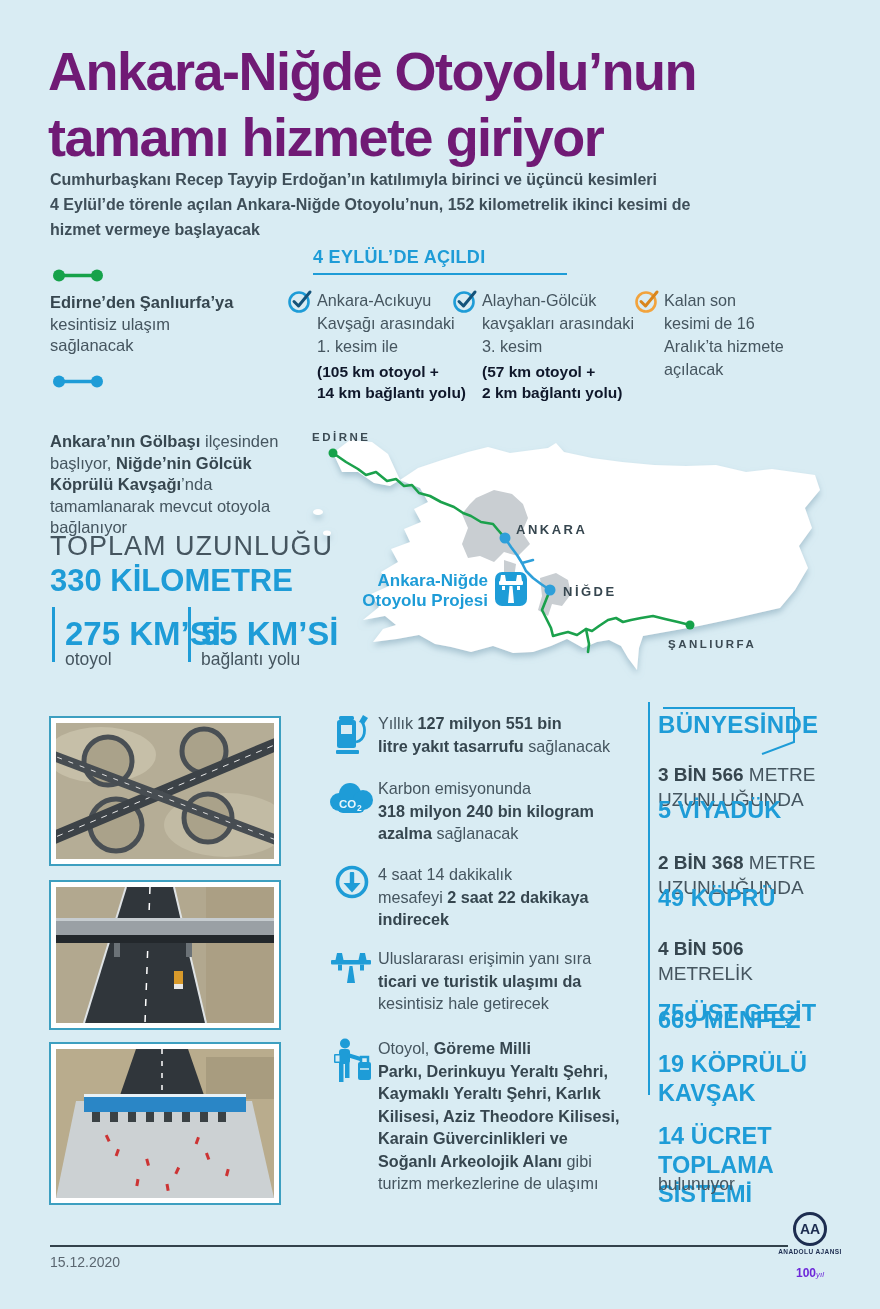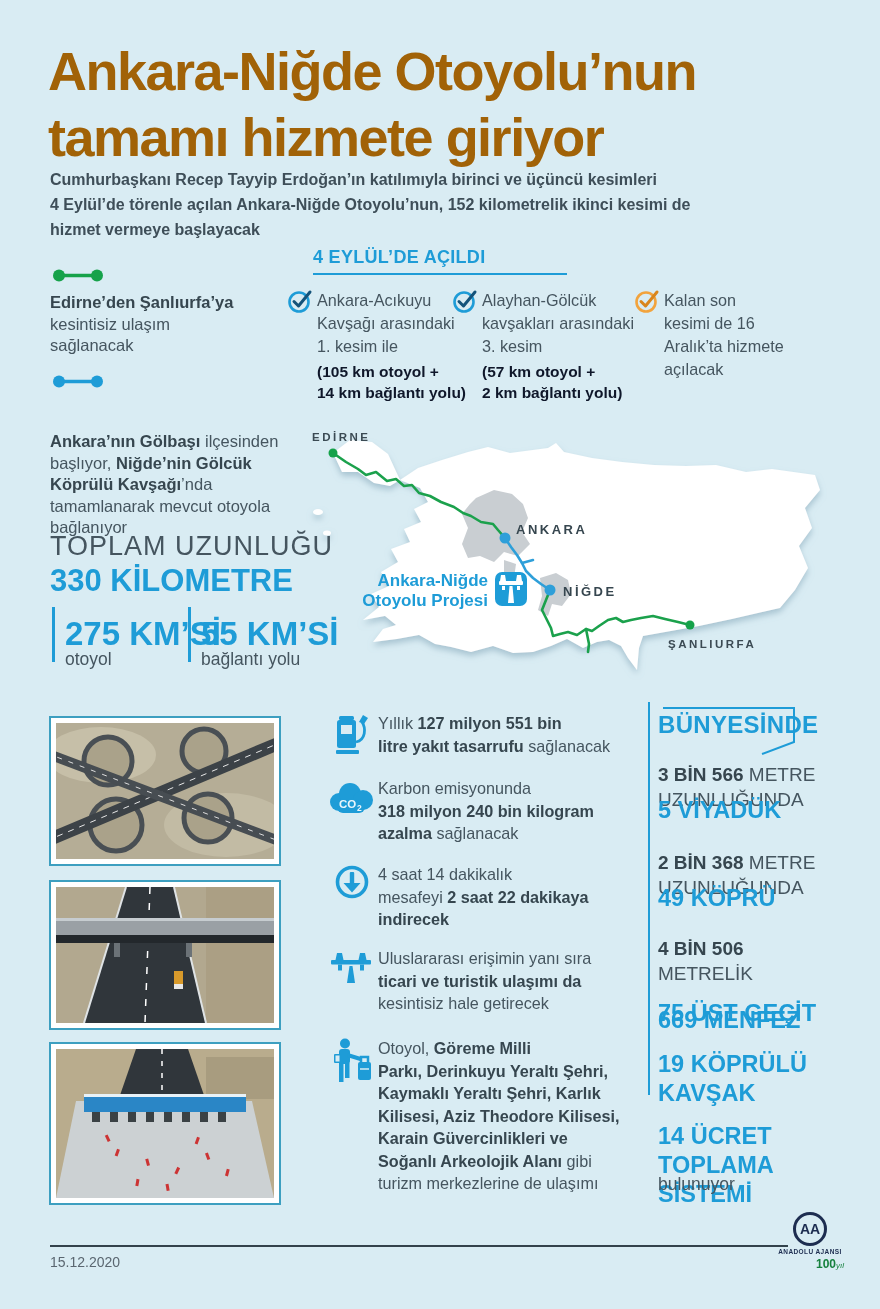--- a/index.html
+++ b/index.html
@@ -8,21 +8,21 @@
     background:#d9ecf3;
     font-family:"Liberation Sans",sans-serif;
     color:#45555f;
   }
   .abs{position:absolute;}
   .b{font-weight:700;color:#36464f;}
   .tl{display:block;}
 
   
   .title{left:48px;top:38px;font-size:54px;line-height:66px;font-weight:800;
-         letter-spacing:-1.5px;color:#a16207;}
+         letter-spacing:-1.5px;color:#701a75;}
   .subtitle{left:50px;top:167px;font-size:16px;line-height:25px;font-weight:700;color:#3e4e58;}
   .subtitle .tl{font-weight:600;}
 
   
   .fact-text{font-size:16.5px;line-height:21.5px;}
   .fact1-text{left:50px;top:292px;width:220px;}
   .fact2-text{left:50px;top:397px;width:260px;margin-top:34px;}
   .conn1{left:52px;top:268px;}
   .conn2{left:52px;top:374px;}
   .conn-green circle{fill:#16a24a;} .conn-green line{stroke:#16a24a;}
@@ -87,21 +87,21 @@
   .fv6{left:658px;top:1122px;}
   .feat-suffix{left:658px;top:1174px;font-size:17.5px;color:#45555f;}
 
   
   .footer-line{left:50px;top:1245px;width:738px;height:2px;background:#33424b;}
   .footer-date{left:50px;top:1254px;font-size:14px;color:#5a6670;}
   .aa-logo{left:776px;top:1212px;width:68px;text-align:center;}
   .aa-circle{width:28px;height:28px;border:3px solid #1d2d50;border-radius:50%;
              margin:0 auto;font-size:14px;font-weight:800;color:#1d2d50;line-height:28px;}
   .aa-agency{font-size:6.5px;font-weight:700;color:#1d2d50;letter-spacing:.4px;margin-top:2px;}
-  .aa-100{margin-top:3px;color:#15803d;font-weight:800;font-size:12px;line-height:12px;text-align:right;}
+  .aa-100{margin-top:12px;color:#6d28d9;font-weight:800;font-size:12px;line-height:12px;}
   .aa-100 .yil{font-size:8px;font-weight:400;font-style:italic;}
 </style>
 </head>
 <body>
 
 <div class="canvas">
 
   <div class="abs title">
     <div>Ankara-Niğde Otoyolu’nun</div>
     <div>tamamı hizmete giriyor</div>

